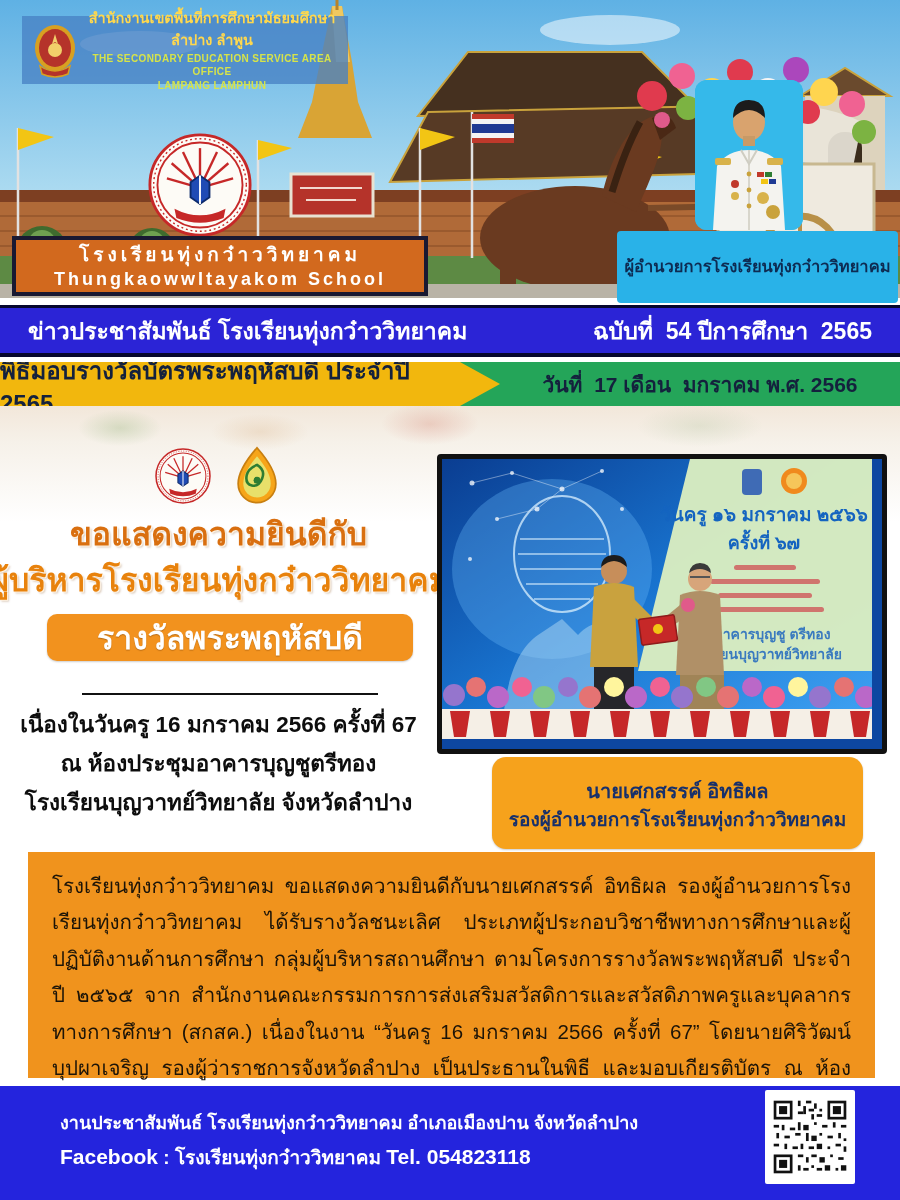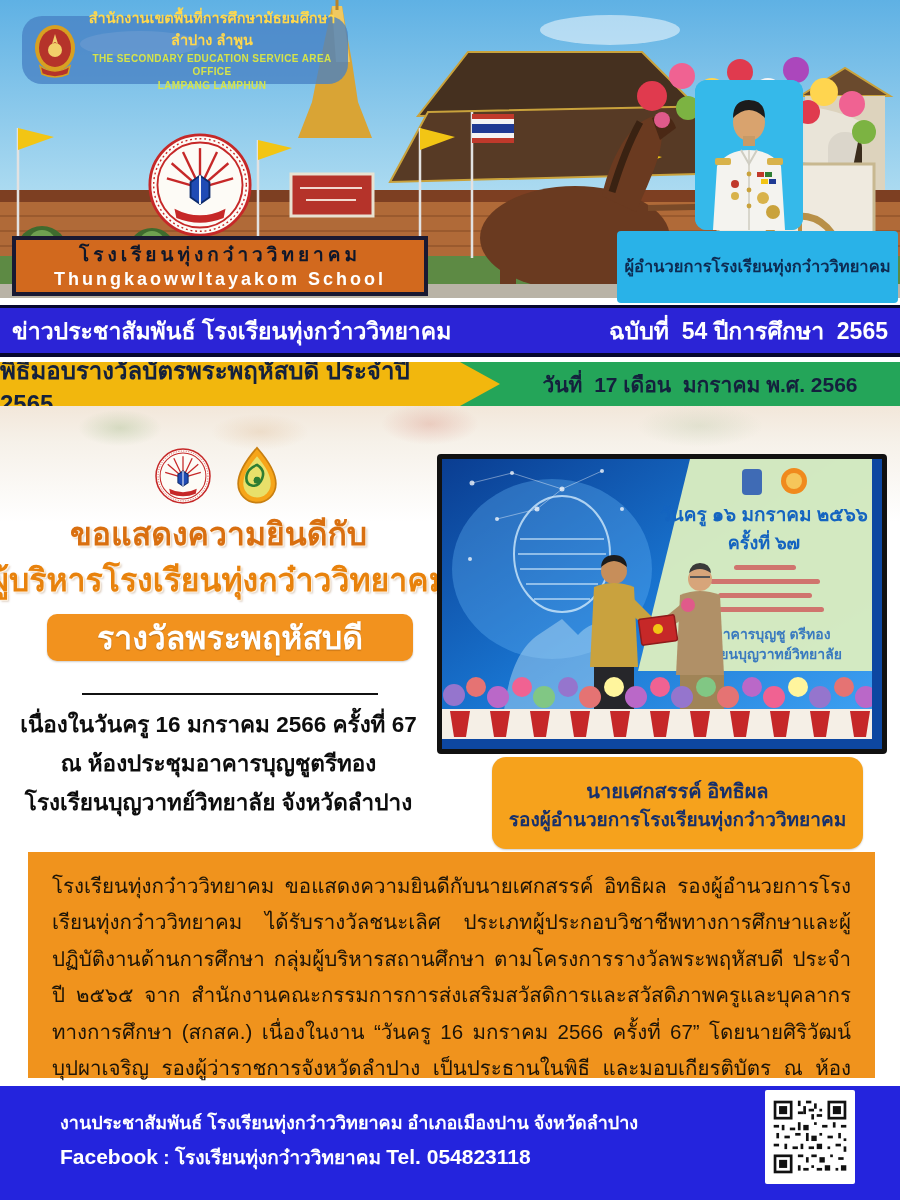--- a/index.html
+++ b/index.html
@@ -2,41 +2,41 @@
 <html><head>
 <meta charset="utf-8">
 <style>
   html,body{margin:0;padding:0;background:#e8eef4;font-family:"Liberation Sans","DejaVu Sans",sans-serif;}
   .poster{position:relative;width:900px;height:1200px;margin:0 auto;background:#ffffff;overflow:hidden;}
 
   
   .hero{position:absolute;left:0;top:0;width:900px;height:305px;border-bottom:7px solid #15153a;overflow:hidden;}
   .hero svg{display:block;}
   .org-badge{position:absolute;left:22px;top:16px;width:326px;height:68px;background:rgba(72,130,196,.78);
-    border-radius:20px;display:flex;align-items:center;padding:0 10px;box-sizing:border-box;gap:8px;}
+    border-radius:0;display:flex;align-items:center;padding:0 10px;box-sizing:border-box;gap:8px;}
   .org-badge .crest{flex:0 0 46px;}
   .org-badge .lines{flex:1;text-align:center;}
   .org-thai{color:#ffd84d;font-size:14.5px;font-weight:bold;line-height:1.5;}
   .org-eng{color:#d6e34a;font-size:10px;font-weight:bold;letter-spacing:.4px;line-height:1.35;}
   .school-logo-hero{position:absolute;left:148px;top:133px;width:104px;height:104px;}
   .school-banner{position:absolute;left:12px;top:236px;width:416px;height:60px;background:#d2691e;
     border:4px solid #191932;box-sizing:border-box;display:flex;flex-direction:column;align-items:center;justify-content:center;}
-  .school-banner .t1{color:#0f172a;font-size:19px;font-weight:bold;letter-spacing:4px;line-height:1.45;}
+  .school-banner .t1{color:#ffffff;font-size:19px;font-weight:bold;letter-spacing:4px;line-height:1.45;}
   .school-banner .t2{color:#fff;font-size:18px;font-weight:bold;letter-spacing:3px;line-height:1.2;}
   .director-photo{position:absolute;left:695px;top:80px;width:108px;height:150px;background:#35b9ea;
     border-radius:12px;overflow:hidden;}
   .director-caption{position:absolute;left:617px;top:231px;width:281px;height:72px;background:#29b2e8;
     border-radius:4px;display:flex;flex-direction:column;align-items:center;justify-content:center;}
   .director-caption .n{color:#0e2b52;font-size:18px;font-weight:bold;line-height:1.6;}
   .director-caption .t{color:#0e2b52;font-size:16.5px;font-weight:bold;line-height:1.3;}
 
   
   .news-bar{position:absolute;left:0;top:305px;width:900px;height:52px;background:#2b24d6;
     border-top:3px solid #06062d;border-bottom:4px solid #06062d;box-sizing:border-box;
-    display:flex;align-items:center;justify-content:space-between;padding:0 12px;}
+    display:flex;align-items:center;justify-content:space-between;padding:0 28px;}
   .news-bar .l,.news-bar .r{color:#fff;font-size:23px;font-weight:bold;white-space:pre;}
   .event-bar{position:absolute;left:0;top:362px;width:900px;height:44px;background:#fff;}
   .event-green{position:absolute;left:430px;right:0;top:0;bottom:0;background:#24a559;}
   .event-yellow{position:absolute;left:0;top:0;bottom:0;width:500px;background:#f2b70d;
     clip-path:polygon(0 0,92% 0,100% 50%,92% 100%,0 100%);display:flex;align-items:center;justify-content:center;}
   .event-yellow span{color:#14213d;font-size:24px;font-weight:bold;padding-right:40px;}
   .event-date{position:absolute;left:500px;right:0;top:0;bottom:0;display:flex;align-items:center;justify-content:center;}
   .event-date span{color:#14213d;font-size:21px;font-weight:bold;white-space:pre;}
 
   

